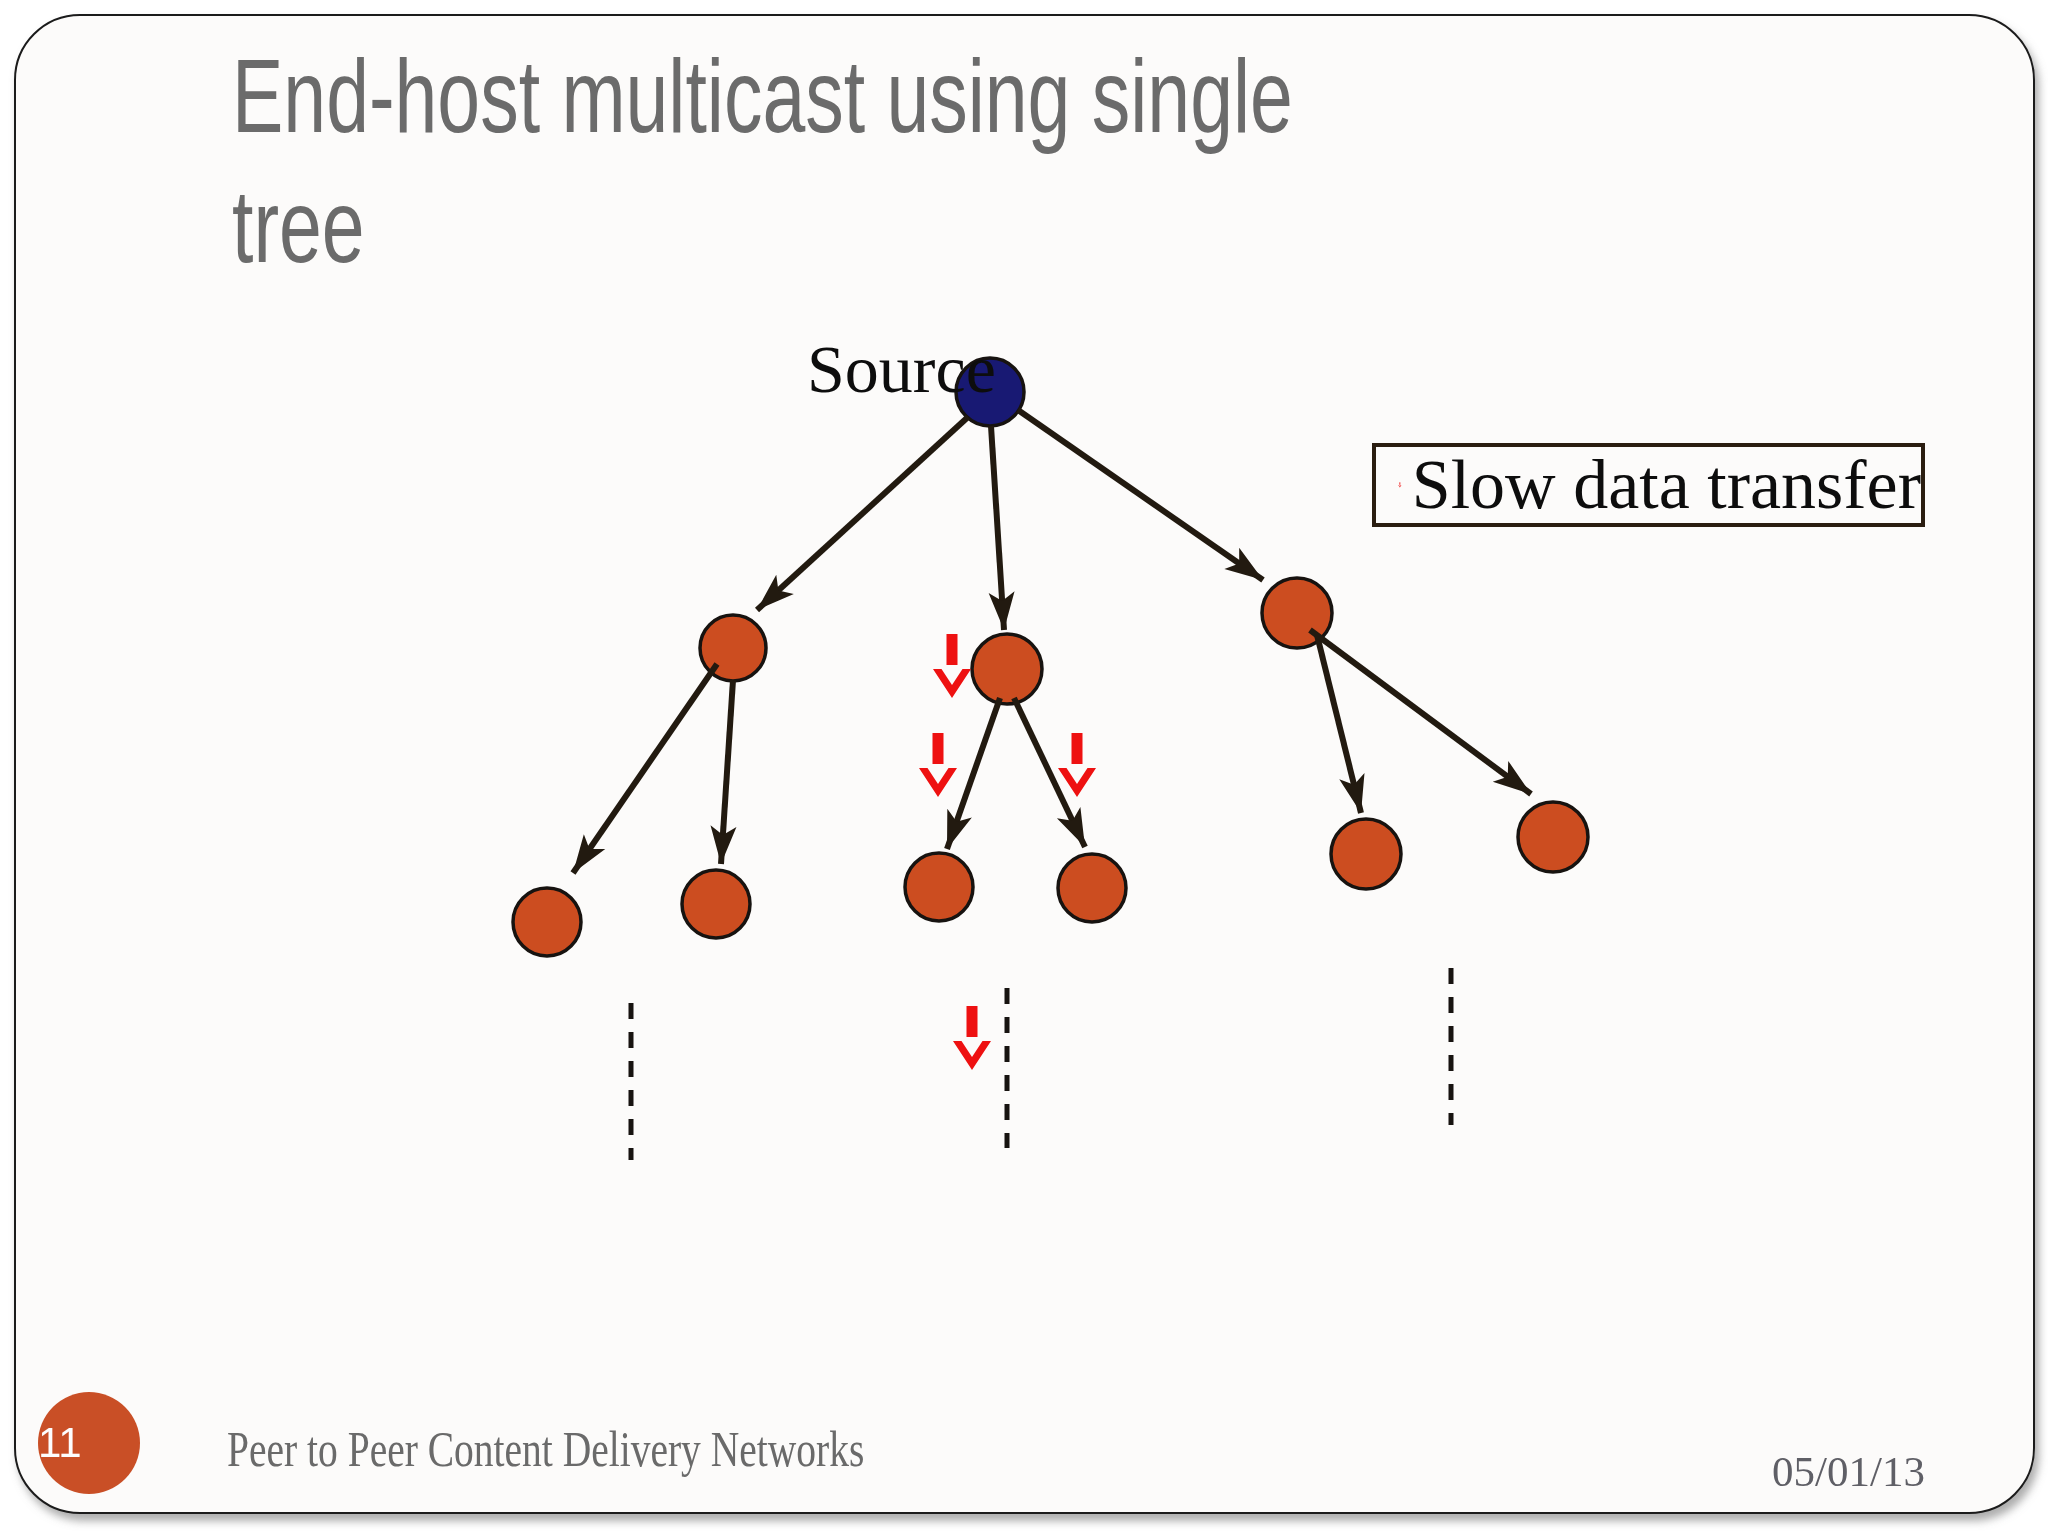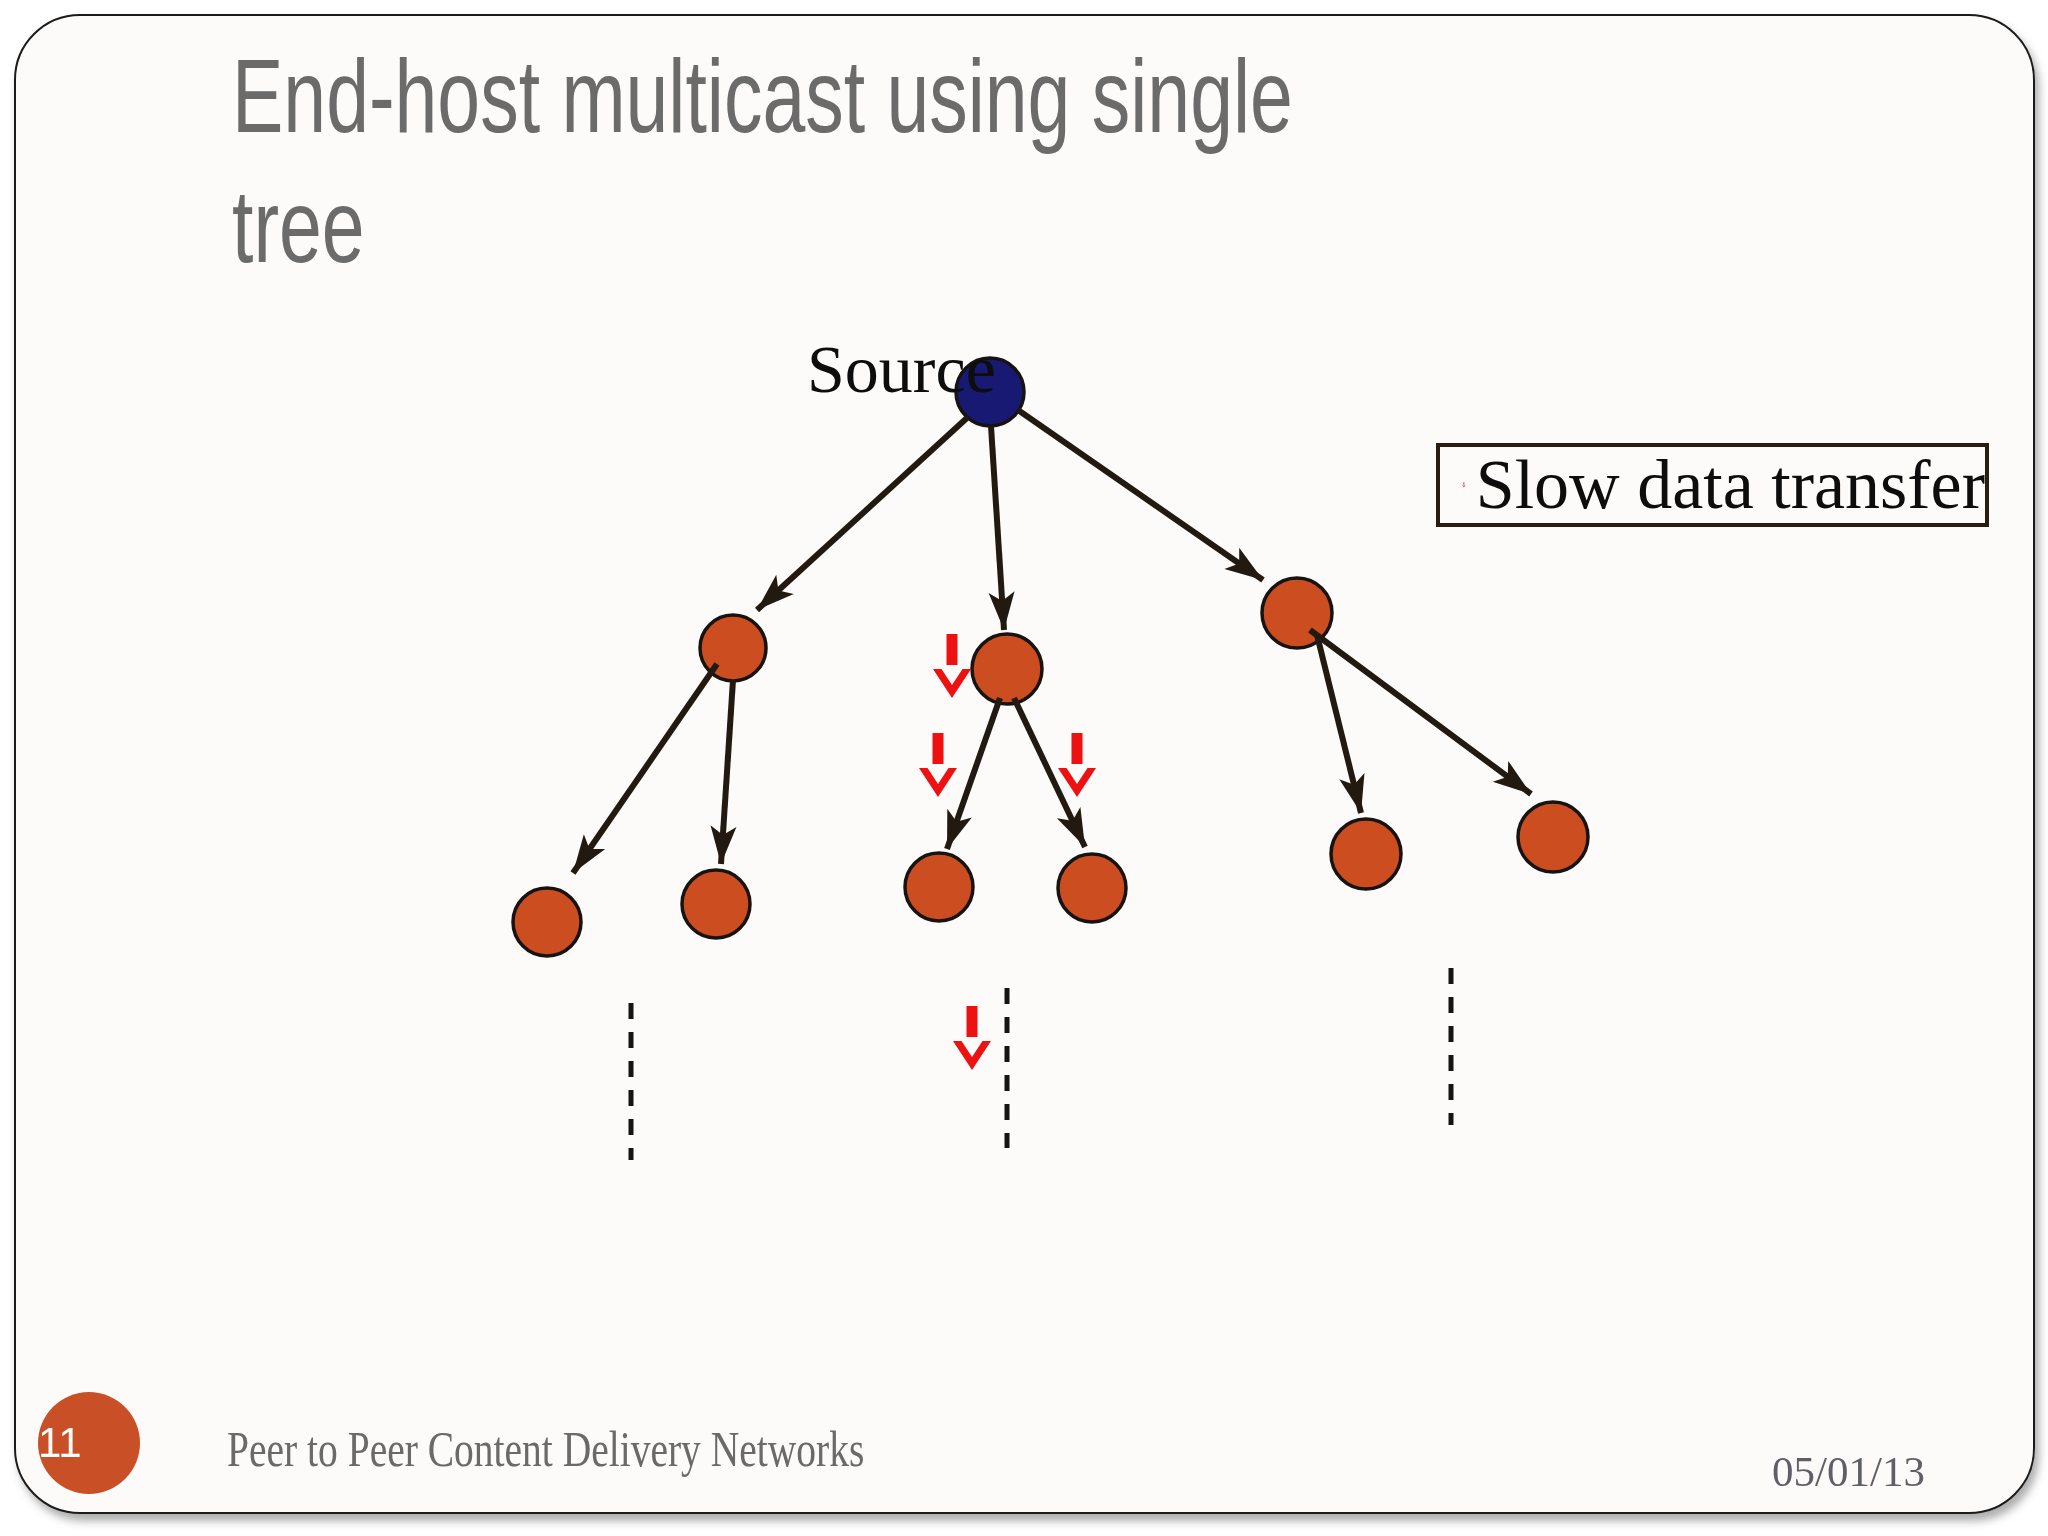--- a/index.html
+++ b/index.html
@@ -6,21 +6,21 @@
   .stage{position:relative;width:2031px;height:1536px;font-family:"Liberation Serif",serif;}
   .slide-frame{position:absolute;left:14px;top:14px;width:2017px;height:1496px;
     border:2px solid #1b1b1b;border-radius:66px;background:#fcfbfa;
     box-shadow:4px 7px 8px rgba(105,105,105,.55);}
   .slide-title{position:absolute;left:232px;top:31px;margin:0;width:1500px;
     font-family:"Liberation Sans",sans-serif;font-weight:400;font-size:104px;line-height:130px;
     color:#6b6b6b;transform:scaleX(0.74);transform-origin:left top;letter-spacing:0px;}
   .tree-svg{position:absolute;left:0;top:0;}
   .source-label{position:absolute;left:766px;top:335px;font-size:68px;line-height:1;
     color:#0d0d0d;white-space:nowrap;margin-left:41px;}
-  .legend-box{position:absolute;left:1436px;top:443px;width:553px;height:84px;
+  .legend-box{position:absolute;left:1372px;top:443px;width:553px;height:84px;
     border:4px solid #2a1d10;box-sizing:border-box;display:flex;align-items:center;
     padding-left:22px;background:transparent;overflow:visible;}
   .legend-label{font-size:70px;line-height:1;color:#0d0d0d;white-space:nowrap;margin-left:10px;}
   .page-badge{position:absolute;left:38px;top:1392px;width:102px;height:102px;border-radius:50%;
     background:#c94f26;display:flex;align-items:center;justify-content:flex-start;}
   .page-badge span{font-family:"Liberation Sans",sans-serif;font-size:42px;color:#fdfdfd;}
   .footer-text{position:absolute;left:227px;top:1424px;font-size:50px;line-height:1;color:#6a6a6a;
     transform:scaleX(0.79);transform-origin:left top;white-space:nowrap;}
   .date-text{position:absolute;left:1772px;top:1418px;font-size:43px;line-height:1;color:#5f5f66;
     white-space:nowrap;margin-top:32px;}

